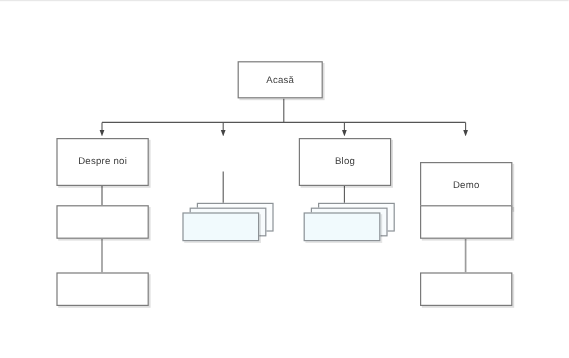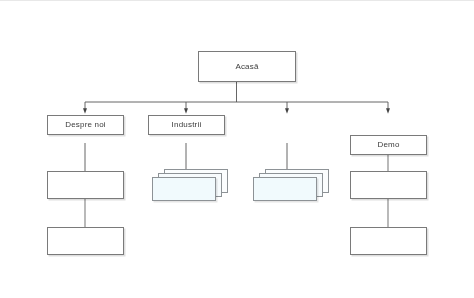--- a/index.html
+++ b/index.html
@@ -38,27 +38,27 @@
     align-items: center;
     justify-content: center;
     font-size: 8px;
     color: #3c3c3c;
     letter-spacing: .2px;
     box-shadow: 1.5px 1.5px 0 rgba(0,0,0,0.13);
   }
   .node.root {
     left: 198px;
     top: 50px;
-    width: 98px;
+    width: 71px;
     height: 31px;
   }
   .node.lvl2 {
     top: 114px;
     width: 77px;
-    height: 20px;
+    height: 40px;
   }
   .node.plain {
     width: 77px;
     height: 28px;
     background: #ffffff;
   }
 
   
   .stack {
     position: absolute;
@@ -116,22 +116,22 @@
     <path d="M388,198 L388,226" stroke="#9c9c9c" stroke-width="1.4" fill="none"></path>
   </svg>
 
   <div class="node root">
     <span class="node-label">Acasă</span>
   </div>
 
   <div class="node lvl2" style="left:47px;">
     <span class="node-label">Despre noi</span>
   </div>
-  <div class="node lvl2" style="left:148px;">
-    <span class="node-label">Industrii</span>
+  <div class="node lvl2" style="left:249px;">
+    <span class="node-label">Blog</span>
   </div>
   <div class="node lvl2" style="left:350px;margin-top:20px;">
     <span class="node-label">Demo</span>
   </div>
 
   <div class="node plain" style="left:47px; top:170px;">
     <span class="node-label"></span>
   </div>
   <div class="node plain" style="left:47px; top:226px;">
     <span class="node-label"></span>

